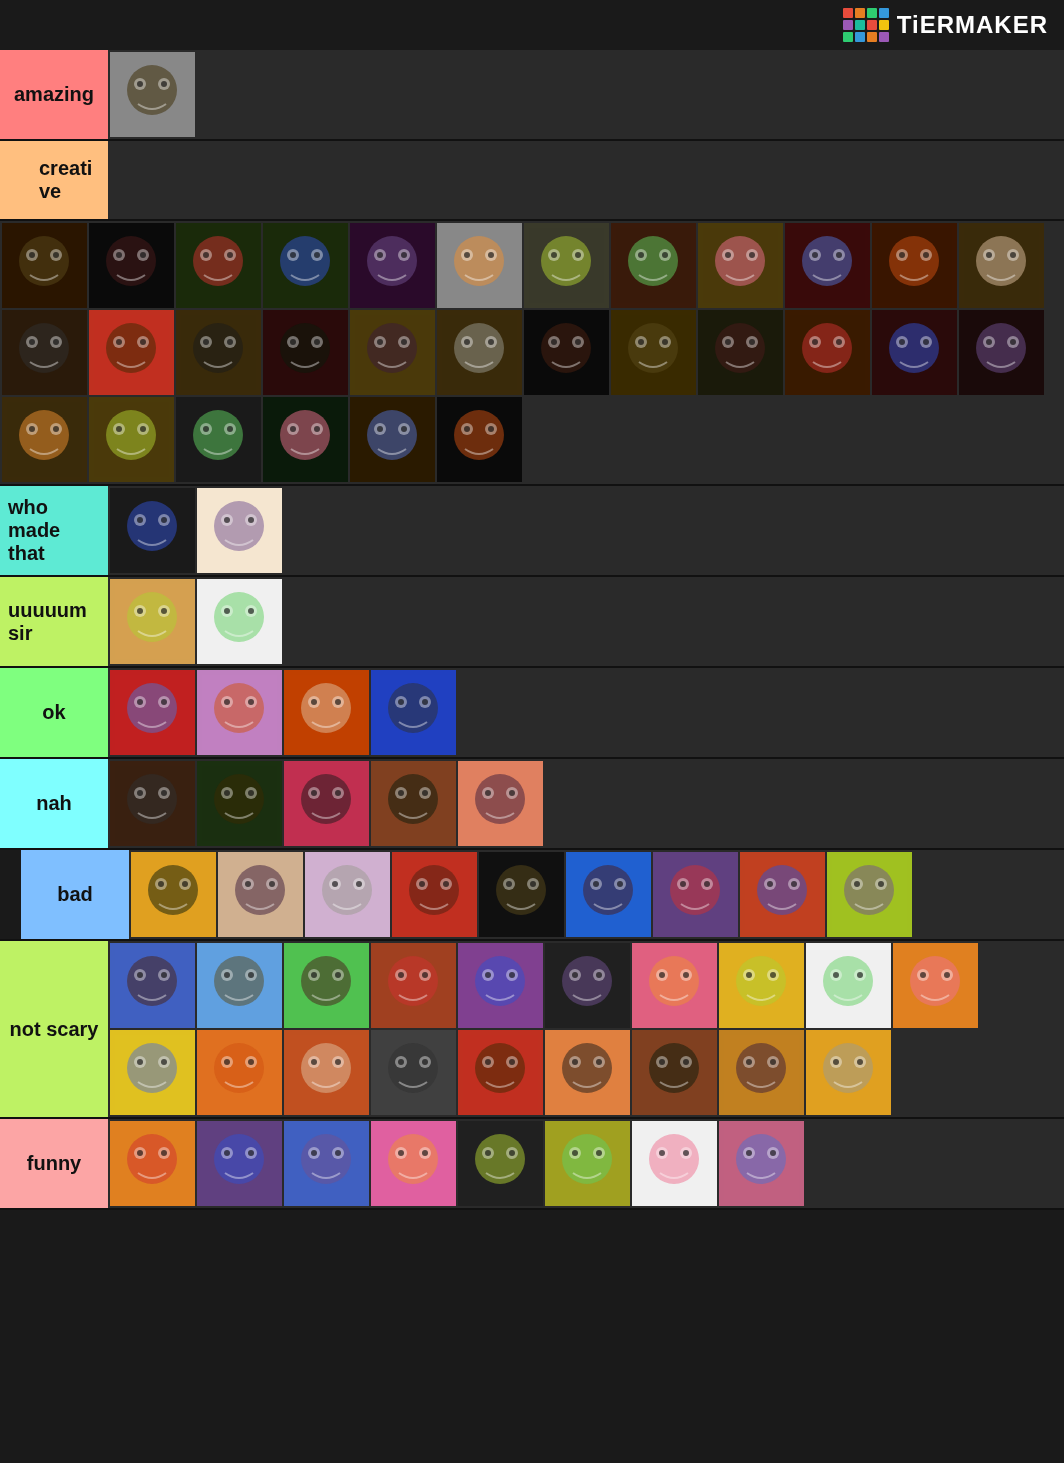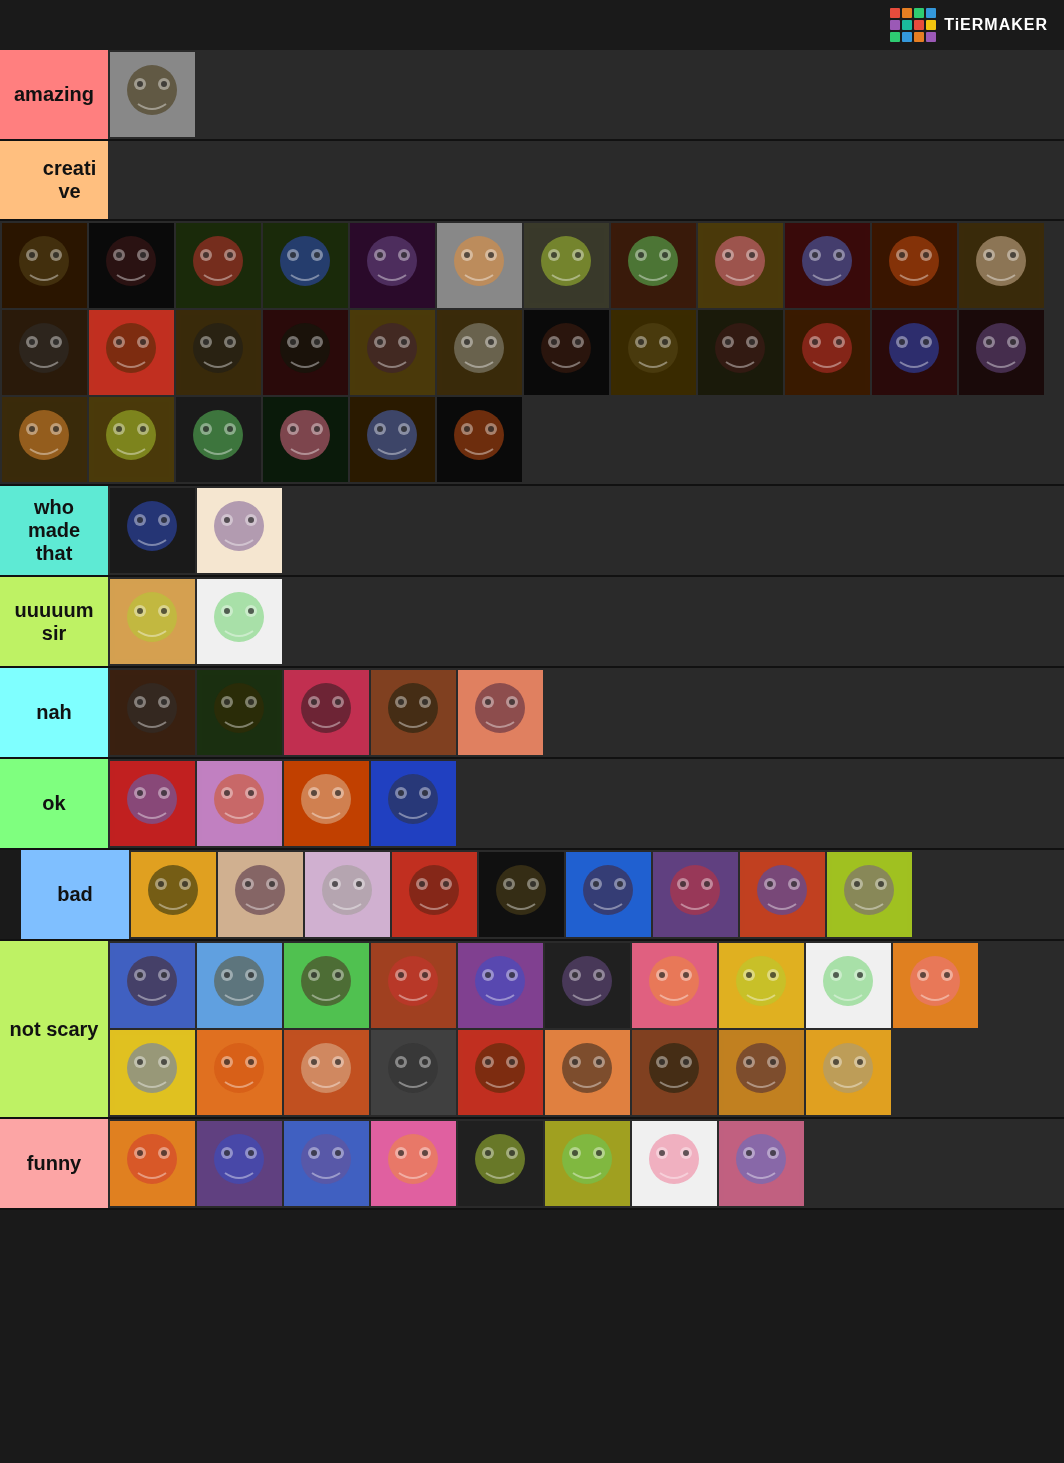--- a/index.html
+++ b/index.html
@@ -22,21 +22,20 @@
 
     .tier-label {
       min-width: 108px;
       width: 108px;
       display: flex;
       align-items: center;
       justify-content: center;
       font-size: 20px;
       font-weight: bold;
       color: #111;
-      text-align: center;
       padding: 8px;
       flex-shrink: 0;
       word-break: break-word;
     }
 
     .tier-content {
       display: flex;
       flex-wrap: wrap;
       flex: 1;
       background: #2a2a2a;
@@ -68,21 +67,21 @@
     }
 
     .logo-dot {
       width: 10px;
       height: 10px;
       border-radius: 1px;
     }
 
     .logo-text {
       color: white;
-      font-size: 16px;
+      font-size: 24px;
       font-weight: bold;
       font-family: Arial Black, sans-serif;
       letter-spacing: 1px;
     }
 
     
     .char-block {
       width: 85px;
       height: 85px;
       flex-shrink: 0;
@@ -561,20 +560,73 @@
       <circle cx="30" cy="32" r="6" fill="#ffffff" opacity="0.4"></circle>
       <circle cx="54" cy="32" r="6" fill="#ffffff" opacity="0.4"></circle>
       <circle cx="30" cy="32" r="3" fill="#000000" opacity="0.6"></circle>
       <circle cx="54" cy="32" r="3" fill="#000000" opacity="0.6"></circle>
       <path d="M28 52 Q42 62 56 52" stroke="#ffffff" stroke-width="2" fill="none" opacity="0.4"></path>
     </svg>
           </div>
         </div>
       </div>
       <div class="tier-row">
+        <div class="tier-label" style="background: rgb(127, 255, 127);">ok</div>
+        <div class="tier-content">
+          <div class="char-block">
+            <svg viewBox="0 0 85 85" xmlns="http://www.w3.org/2000/svg">
+      <rect width="85" height="85" fill="#c02020"></rect>
+      <rect x="5" y="5" width="75" height="75" fill="#c02020" opacity="0.8"></rect>
+      <ellipse cx="42" cy="38" rx="25" ry="25" fill="#5070d0" opacity="0.5"></ellipse>
+      <circle cx="30" cy="32" r="6" fill="#ffffff" opacity="0.4"></circle>
+      <circle cx="54" cy="32" r="6" fill="#ffffff" opacity="0.4"></circle>
+      <circle cx="30" cy="32" r="3" fill="#000000" opacity="0.6"></circle>
+      <circle cx="54" cy="32" r="3" fill="#000000" opacity="0.6"></circle>
+      <path d="M28 52 Q42 62 56 52" stroke="#ffffff" stroke-width="2" fill="none" opacity="0.4"></path>
+    </svg>
+          </div>
+          <div class="char-block">
+            <svg viewBox="0 0 85 85" xmlns="http://www.w3.org/2000/svg">
+      <rect width="85" height="85" fill="#c080c0"></rect>
+      <rect x="5" y="5" width="75" height="75" fill="#c080c0" opacity="0.8"></rect>
+      <ellipse cx="42" cy="38" rx="25" ry="25" fill="#d05010" opacity="0.5"></ellipse>
+      <circle cx="30" cy="32" r="6" fill="#ffffff" opacity="0.4"></circle>
+      <circle cx="54" cy="32" r="6" fill="#ffffff" opacity="0.4"></circle>
+      <circle cx="30" cy="32" r="3" fill="#000000" opacity="0.6"></circle>
+      <circle cx="54" cy="32" r="3" fill="#000000" opacity="0.6"></circle>
+      <path d="M28 52 Q42 62 56 52" stroke="#ffffff" stroke-width="2" fill="none" opacity="0.4"></path>
+    </svg>
+          </div>
+          <div class="char-block">
+            <svg viewBox="0 0 85 85" xmlns="http://www.w3.org/2000/svg">
+      <rect width="85" height="85" fill="#c04000"></rect>
+      <rect x="5" y="5" width="75" height="75" fill="#c04000" opacity="0.8"></rect>
+      <ellipse cx="42" cy="38" rx="25" ry="25" fill="#e0c0a0" opacity="0.5"></ellipse>
+      <circle cx="30" cy="32" r="6" fill="#ffffff" opacity="0.4"></circle>
+      <circle cx="54" cy="32" r="6" fill="#ffffff" opacity="0.4"></circle>
+      <circle cx="30" cy="32" r="3" fill="#000000" opacity="0.6"></circle>
+      <circle cx="54" cy="32" r="3" fill="#000000" opacity="0.6"></circle>
+      <path d="M28 52 Q42 62 56 52" stroke="#ffffff" stroke-width="2" fill="none" opacity="0.4"></path>
+    </svg>
+          </div>
+          <div class="char-block">
+            <svg viewBox="0 0 85 85" xmlns="http://www.w3.org/2000/svg">
+      <rect width="85" height="85" fill="#2040c0"></rect>
+      <rect x="5" y="5" width="75" height="75" fill="#2040c0" opacity="0.8"></rect>
+      <ellipse cx="42" cy="38" rx="25" ry="25" fill="#303030" opacity="0.5"></ellipse>
+      <circle cx="30" cy="32" r="6" fill="#ffffff" opacity="0.4"></circle>
+      <circle cx="54" cy="32" r="6" fill="#ffffff" opacity="0.4"></circle>
+      <circle cx="30" cy="32" r="3" fill="#000000" opacity="0.6"></circle>
+      <circle cx="54" cy="32" r="3" fill="#000000" opacity="0.6"></circle>
+      <path d="M28 52 Q42 62 56 52" stroke="#ffffff" stroke-width="2" fill="none" opacity="0.4"></path>
+    </svg>
+          </div>
+        </div>
+      </div>
+      <div class="tier-row">
         <div class="tier-label" style="background: rgb(127, 255, 255);">nah</div>
         <div class="tier-content">
           <div class="char-block">
             <svg viewBox="0 0 85 85" xmlns="http://www.w3.org/2000/svg">
       <rect width="85" height="85" fill="#3a2010"></rect>
       <rect x="5" y="5" width="75" height="75" fill="#3a2010" opacity="0.8"></rect>
       <ellipse cx="42" cy="38" rx="25" ry="25" fill="#303030" opacity="0.5"></ellipse>
       <circle cx="30" cy="32" r="6" fill="#ffffff" opacity="0.4"></circle>
       <circle cx="54" cy="32" r="6" fill="#ffffff" opacity="0.4"></circle>
       <circle cx="30" cy="32" r="3" fill="#000000" opacity="0.6"></circle>
@@ -616,73 +668,20 @@
       <circle cx="30" cy="32" r="3" fill="#000000" opacity="0.6"></circle>
       <circle cx="54" cy="32" r="3" fill="#000000" opacity="0.6"></circle>
       <path d="M28 52 Q42 62 56 52" stroke="#ffffff" stroke-width="2" fill="none" opacity="0.4"></path>
     </svg>
           </div>
           <div class="char-block">
             <svg viewBox="0 0 85 85" xmlns="http://www.w3.org/2000/svg">
       <rect width="85" height="85" fill="#e08060"></rect>
       <rect x="5" y="5" width="75" height="75" fill="#e08060" opacity="0.8"></rect>
       <ellipse cx="42" cy="38" rx="25" ry="25" fill="#3a1a3a" opacity="0.5"></ellipse>
-      <circle cx="30" cy="32" r="6" fill="#ffffff" opacity="0.4"></circle>
-      <circle cx="54" cy="32" r="6" fill="#ffffff" opacity="0.4"></circle>
-      <circle cx="30" cy="32" r="3" fill="#000000" opacity="0.6"></circle>
-      <circle cx="54" cy="32" r="3" fill="#000000" opacity="0.6"></circle>
-      <path d="M28 52 Q42 62 56 52" stroke="#ffffff" stroke-width="2" fill="none" opacity="0.4"></path>
-    </svg>
-          </div>
-        </div>
-      </div>
-      <div class="tier-row">
-        <div class="tier-label" style="background: rgb(127, 255, 127);">ok</div>
-        <div class="tier-content">
-          <div class="char-block">
-            <svg viewBox="0 0 85 85" xmlns="http://www.w3.org/2000/svg">
-      <rect width="85" height="85" fill="#c02020"></rect>
-      <rect x="5" y="5" width="75" height="75" fill="#c02020" opacity="0.8"></rect>
-      <ellipse cx="42" cy="38" rx="25" ry="25" fill="#5070d0" opacity="0.5"></ellipse>
-      <circle cx="30" cy="32" r="6" fill="#ffffff" opacity="0.4"></circle>
-      <circle cx="54" cy="32" r="6" fill="#ffffff" opacity="0.4"></circle>
-      <circle cx="30" cy="32" r="3" fill="#000000" opacity="0.6"></circle>
-      <circle cx="54" cy="32" r="3" fill="#000000" opacity="0.6"></circle>
-      <path d="M28 52 Q42 62 56 52" stroke="#ffffff" stroke-width="2" fill="none" opacity="0.4"></path>
-    </svg>
-          </div>
-          <div class="char-block">
-            <svg viewBox="0 0 85 85" xmlns="http://www.w3.org/2000/svg">
-      <rect width="85" height="85" fill="#c080c0"></rect>
-      <rect x="5" y="5" width="75" height="75" fill="#c080c0" opacity="0.8"></rect>
-      <ellipse cx="42" cy="38" rx="25" ry="25" fill="#d05010" opacity="0.5"></ellipse>
-      <circle cx="30" cy="32" r="6" fill="#ffffff" opacity="0.4"></circle>
-      <circle cx="54" cy="32" r="6" fill="#ffffff" opacity="0.4"></circle>
-      <circle cx="30" cy="32" r="3" fill="#000000" opacity="0.6"></circle>
-      <circle cx="54" cy="32" r="3" fill="#000000" opacity="0.6"></circle>
-      <path d="M28 52 Q42 62 56 52" stroke="#ffffff" stroke-width="2" fill="none" opacity="0.4"></path>
-    </svg>
-          </div>
-          <div class="char-block">
-            <svg viewBox="0 0 85 85" xmlns="http://www.w3.org/2000/svg">
-      <rect width="85" height="85" fill="#c04000"></rect>
-      <rect x="5" y="5" width="75" height="75" fill="#c04000" opacity="0.8"></rect>
-      <ellipse cx="42" cy="38" rx="25" ry="25" fill="#e0c0a0" opacity="0.5"></ellipse>
-      <circle cx="30" cy="32" r="6" fill="#ffffff" opacity="0.4"></circle>
-      <circle cx="54" cy="32" r="6" fill="#ffffff" opacity="0.4"></circle>
-      <circle cx="30" cy="32" r="3" fill="#000000" opacity="0.6"></circle>
-      <circle cx="54" cy="32" r="3" fill="#000000" opacity="0.6"></circle>
-      <path d="M28 52 Q42 62 56 52" stroke="#ffffff" stroke-width="2" fill="none" opacity="0.4"></path>
-    </svg>
-          </div>
-          <div class="char-block">
-            <svg viewBox="0 0 85 85" xmlns="http://www.w3.org/2000/svg">
-      <rect width="85" height="85" fill="#2040c0"></rect>
-      <rect x="5" y="5" width="75" height="75" fill="#2040c0" opacity="0.8"></rect>
-      <ellipse cx="42" cy="38" rx="25" ry="25" fill="#303030" opacity="0.5"></ellipse>
       <circle cx="30" cy="32" r="6" fill="#ffffff" opacity="0.4"></circle>
       <circle cx="54" cy="32" r="6" fill="#ffffff" opacity="0.4"></circle>
       <circle cx="30" cy="32" r="3" fill="#000000" opacity="0.6"></circle>
       <circle cx="54" cy="32" r="3" fill="#000000" opacity="0.6"></circle>
       <path d="M28 52 Q42 62 56 52" stroke="#ffffff" stroke-width="2" fill="none" opacity="0.4"></path>
     </svg>
           </div>
         </div>
       </div>
       <div class="tier-row">

